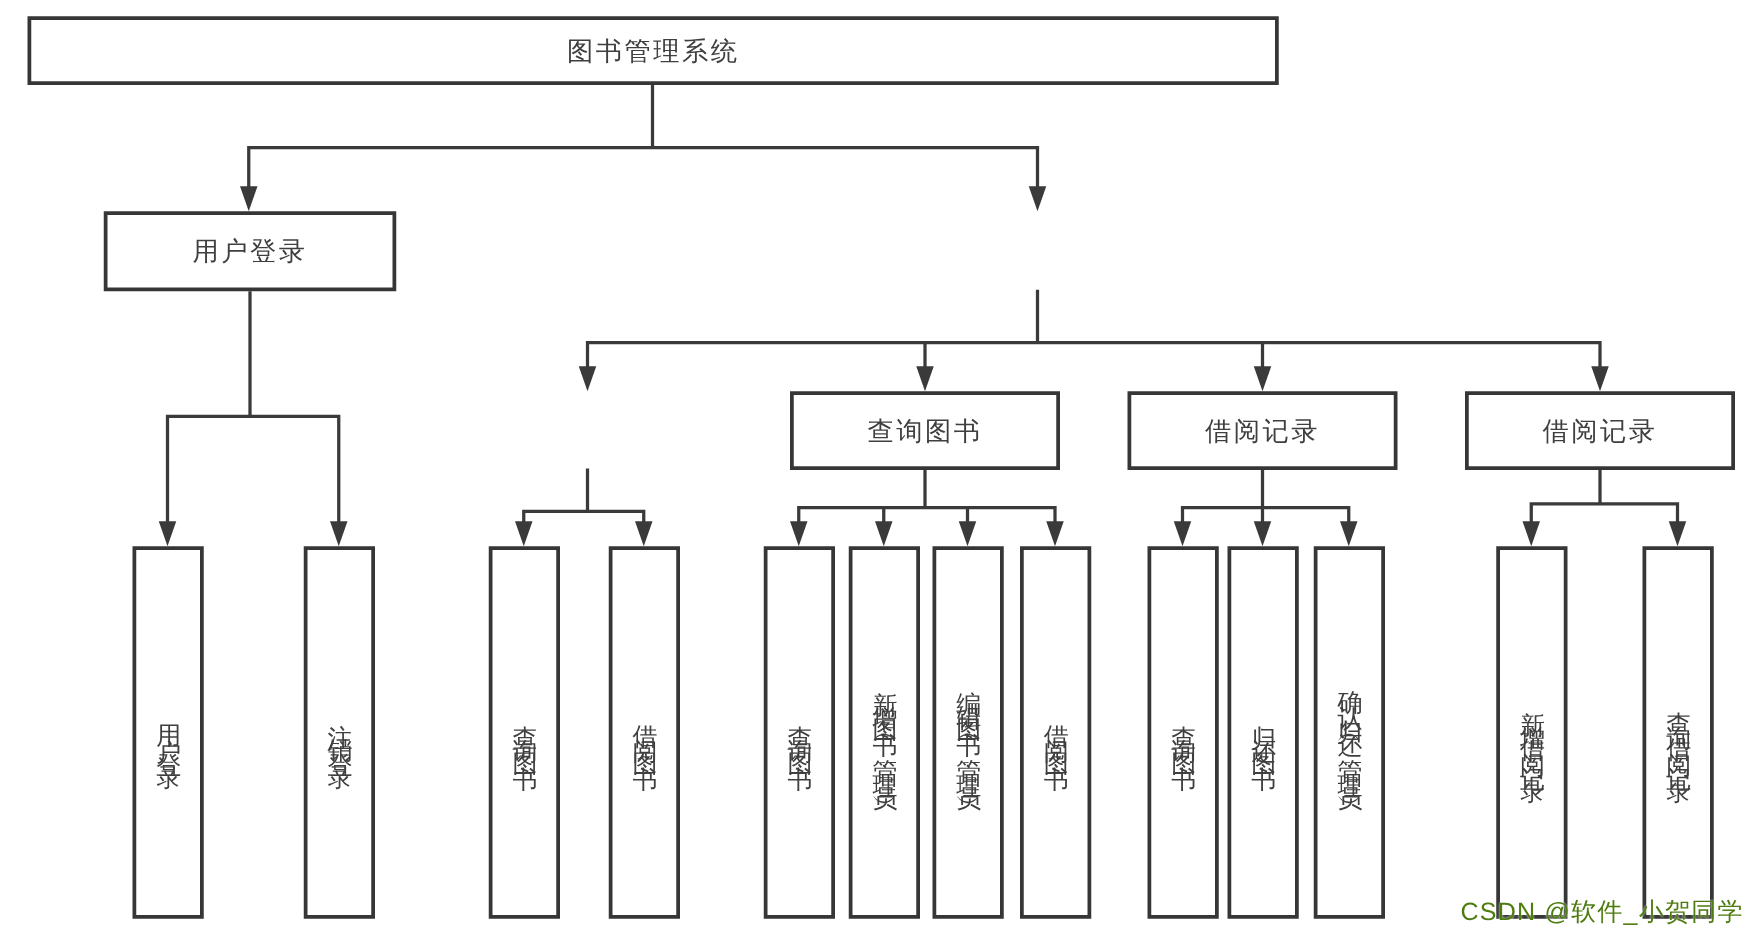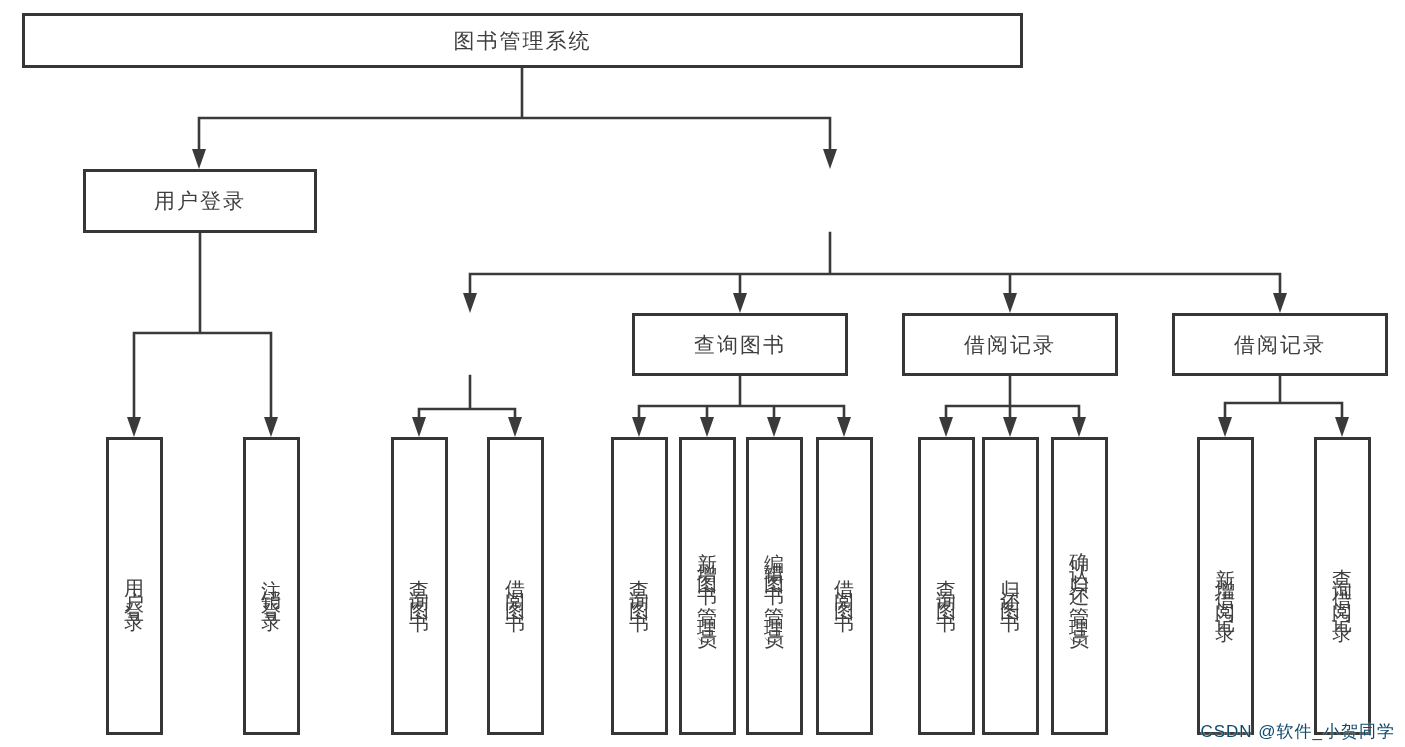--- a/index.html
+++ b/index.html
@@ -25,21 +25,21 @@
   }
   .vtext{
     writing-mode:vertical-rl;
     text-orientation:mixed;
     letter-spacing:11px;
     line-height:1;
     white-space:nowrap;
   }
   .watermark{
     position:absolute;right:10px;bottom:4px;
-    font-size:17px;color:#0c4a6e;letter-spacing:1px;
+    font-size:20px;color:#4d7c0f;letter-spacing:1px;
     text-shadow:0 0 2px #ffffff;
     z-index:5;
   }
 </style>
 </head>
 <body>
 
 <div class="canvas">
 
   <svg class="wires" width="1405" height="747" viewBox="0 0 1405 747">

